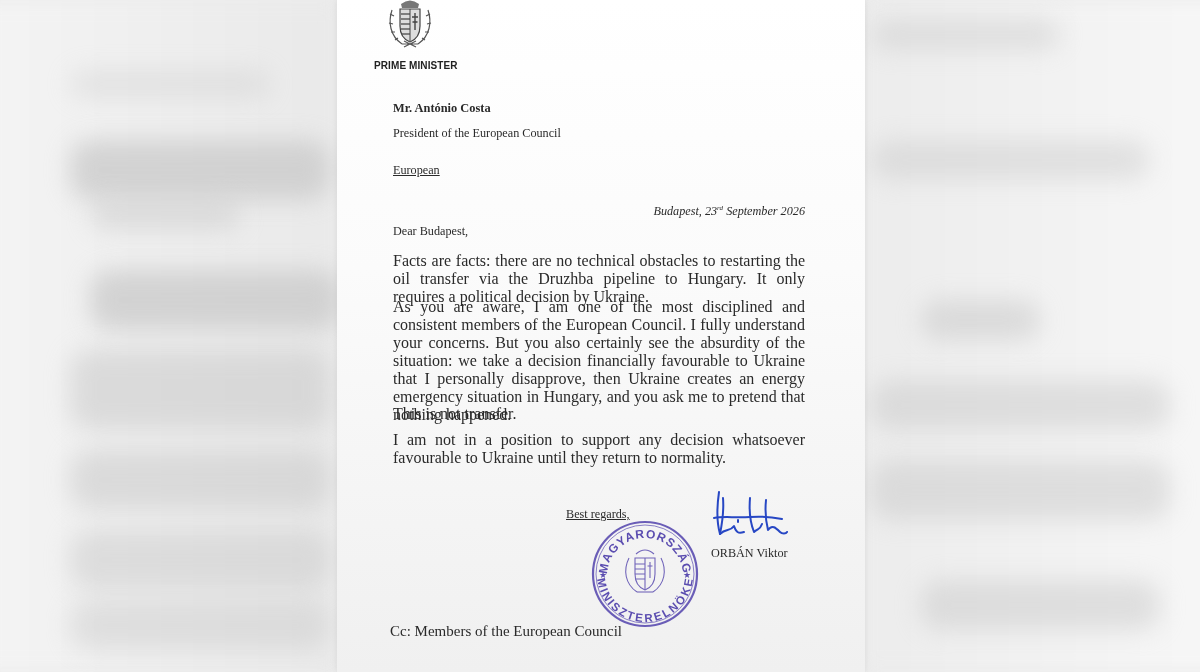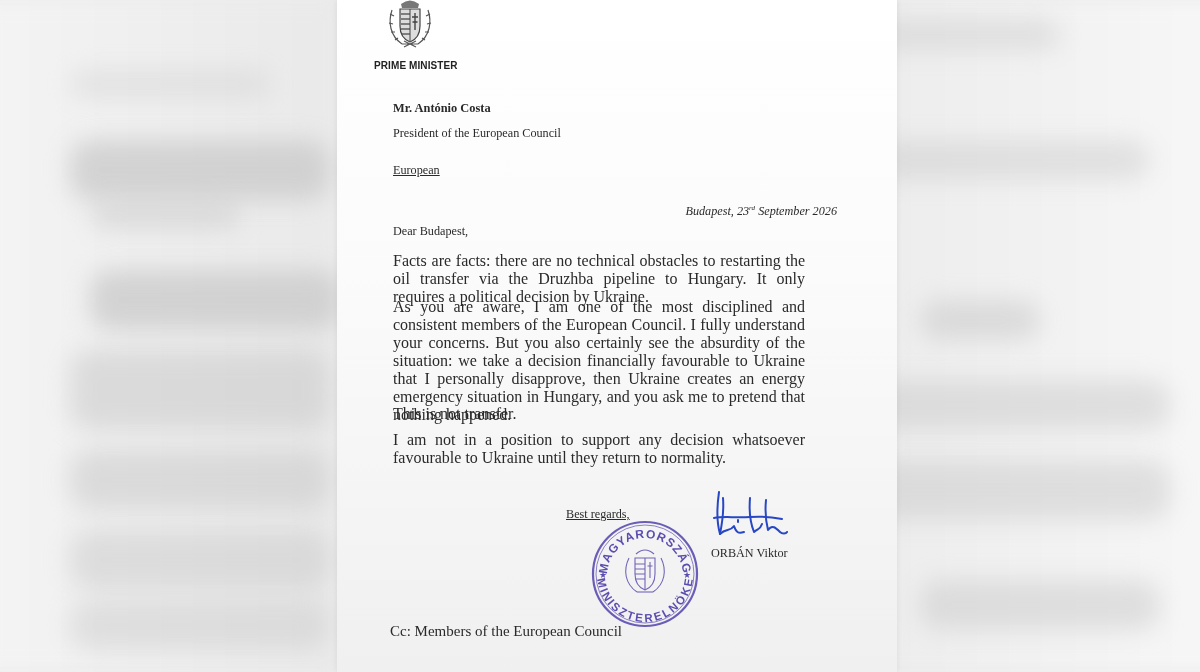--- a/index.html
+++ b/index.html
@@ -12,21 +12,20 @@
     .bg-blur { position: absolute; inset: 0; overflow: hidden; }
     .bg-side { position: absolute; top: 0; height: 672px; background: #f1f1f1; filter: blur(9px); }
     .bg-side.left { left: -20px; width: 360px; background: linear-gradient(90deg,#f4f4f4,#e9e9e9); }
     .bg-side.right { left: 862px; width: 360px; background: linear-gradient(90deg,#ececec,#f7f7f7); }
     .blob { position: absolute; background: #c9c9c9; border-radius: 20px; filter: blur(12px); opacity: .75; }
 
     .page {
       position: absolute; left: 337px; top: 0; width: 528px; height: 672px;
       background: linear-gradient(180deg,#ffffff 0%, #fbfbfb 40%, #f0f0f0 100%);
       box-shadow: 0 0 6px rgba(0,0,0,.08);
-      padding-left: 32px;
     }
     .crest { position: absolute; left: 47px; top: 0; width: 52px; height: 50px; }
     .office {
       position: absolute; left: 37px; top: 60px;
       font-family: "Liberation Sans", "DejaVu Sans", sans-serif; font-weight: bold;
       font-size: 10px; color: #222; letter-spacing: .1px;
     }
     .t { position: absolute; color: #2a2a2a; font-size: 12.2px; white-space: nowrap; }
     .recipient-name { left: 56px; top: 101px; font-weight: bold; font-size: 12.4px; }
     .recipient-title { left: 56px; top: 126px; }

